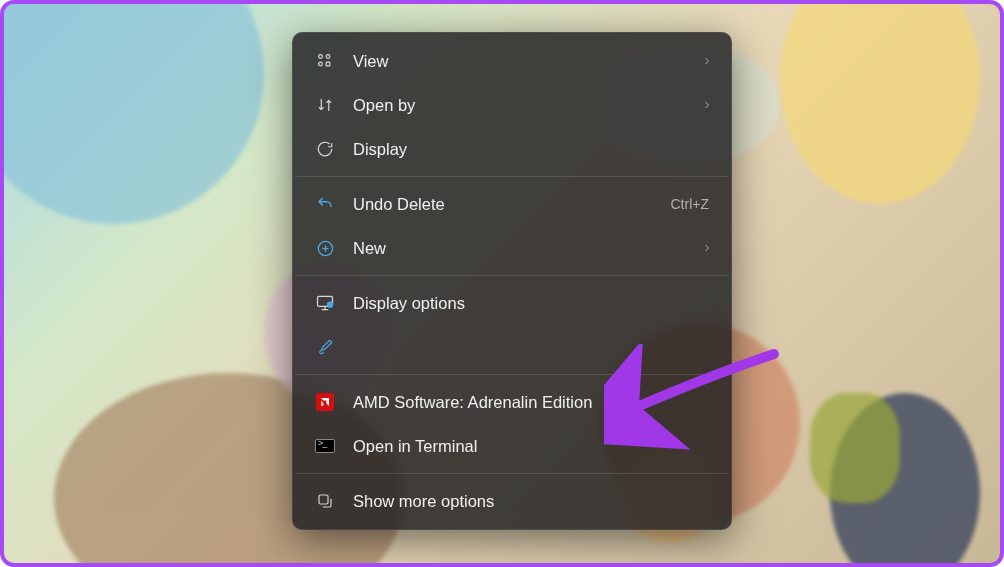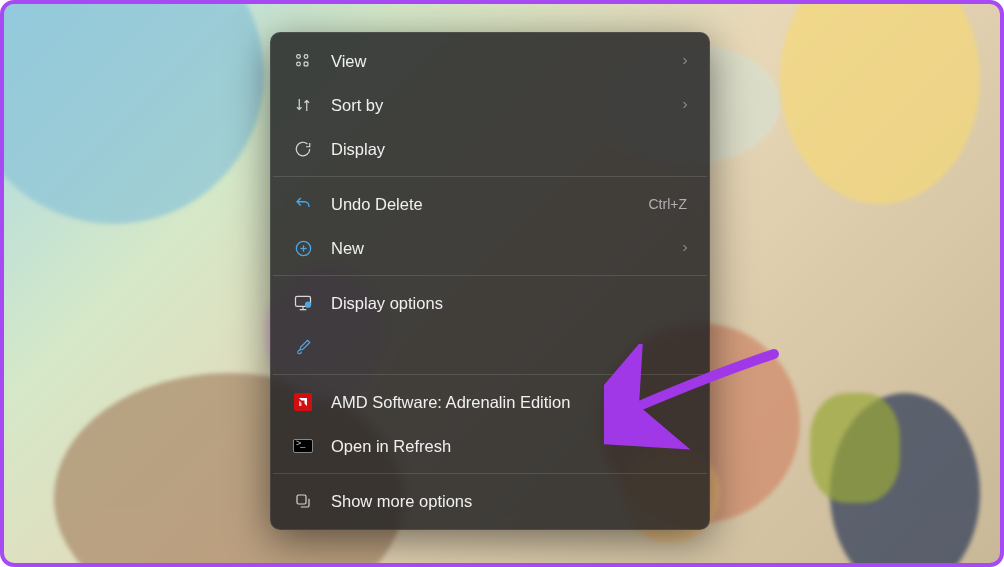--- a/index.html
+++ b/index.html
@@ -19,21 +19,21 @@
   .blob3 { width: 350px; height: 250px; background: #a88868; bottom: -60px; left: 50px; }
   .blob4 { width: 200px; height: 200px; background: #d08868; bottom: 40px; right: 200px; }
   .blob5 { width: 150px; height: 200px; background: #2a3858; bottom: -30px; right: 20px; }
   .blob6 { width: 180px; height: 120px; background: #d8e0d0; top: 40px; right: 220px; }
   .blob7 { width: 120px; height: 140px; background: #e0c0d0; bottom: 160px; left: 260px; }
   .blob8 { width: 90px; height: 110px; background: #98a838; bottom: 60px; right: 100px; border-radius: 40%; }
   .blob9 { width: 100px; height: 100px; background: #e8b878; bottom: 20px; right: 280px; }
 
   .context-menu {
     position: absolute;
-    top: 28px; left: 266px;
+    top: 28px; left: 288px;
     width: 440px;
     background: rgba(28, 28, 30, 0.82);
     border: 1px solid rgba(255,255,255,0.08);
     border-radius: 10px;
     box-shadow: 0 10px 40px rgba(0,0,0,0.5);
     padding: 6px 0;
     backdrop-filter: blur(6px);
   }
   
   .menu-item {
@@ -127,21 +127,21 @@
 
     <div class="menu-item">
       <span class="icon-slot">
         <svg width="18" height="18" viewBox="0 0 24 24" fill="none" stroke="currentColor" stroke-width="1.6">
             <path d="M7 4v14"></path>
             <polyline points="4 15 7 18 10 15"></polyline>
             <path d="M17 20V6"></path>
             <polyline points="14 9 17 6 20 9"></polyline>
           </svg>
       </span>
-      <span class="label">Sort by</span>
+      <span class="label">Open by</span>
       <span class="chevron">
         <svg width="12" height="12" viewBox="0 0 24 24" fill="none" stroke="currentColor" stroke-width="2">
             <polyline points="9 18 15 12 9 6"></polyline>
           </svg>
       </span>
     </div>
 
     <div class="menu-item">
       <span class="icon-slot">
         <svg width="18" height="18" viewBox="0 0 24 24" fill="none" stroke="currentColor" stroke-width="1.6">
@@ -215,21 +215,21 @@
             </svg>
         </span>
       </span>
       <span class="label">AMD Software: Adrenalin Edition</span>
     </div>
 
     <div class="menu-item">
       <span class="icon-slot">
         <span class="terminal-icon"></span>
       </span>
-      <span class="label">Open in Refresh</span>
+      <span class="label">Open in Terminal</span>
     </div>
 
     <div class="separator"></div>
 
     <div class="menu-item">
       <span class="icon-slot">
         <svg width="18" height="18" viewBox="0 0 24 24" fill="none" stroke="currentColor" stroke-width="1.6">
             <rect x="4" y="4" width="12" height="12" rx="2"></rect>
             <path d="M9 20h9a2 2 0 0 0 2-2V9"></path>
           </svg>

